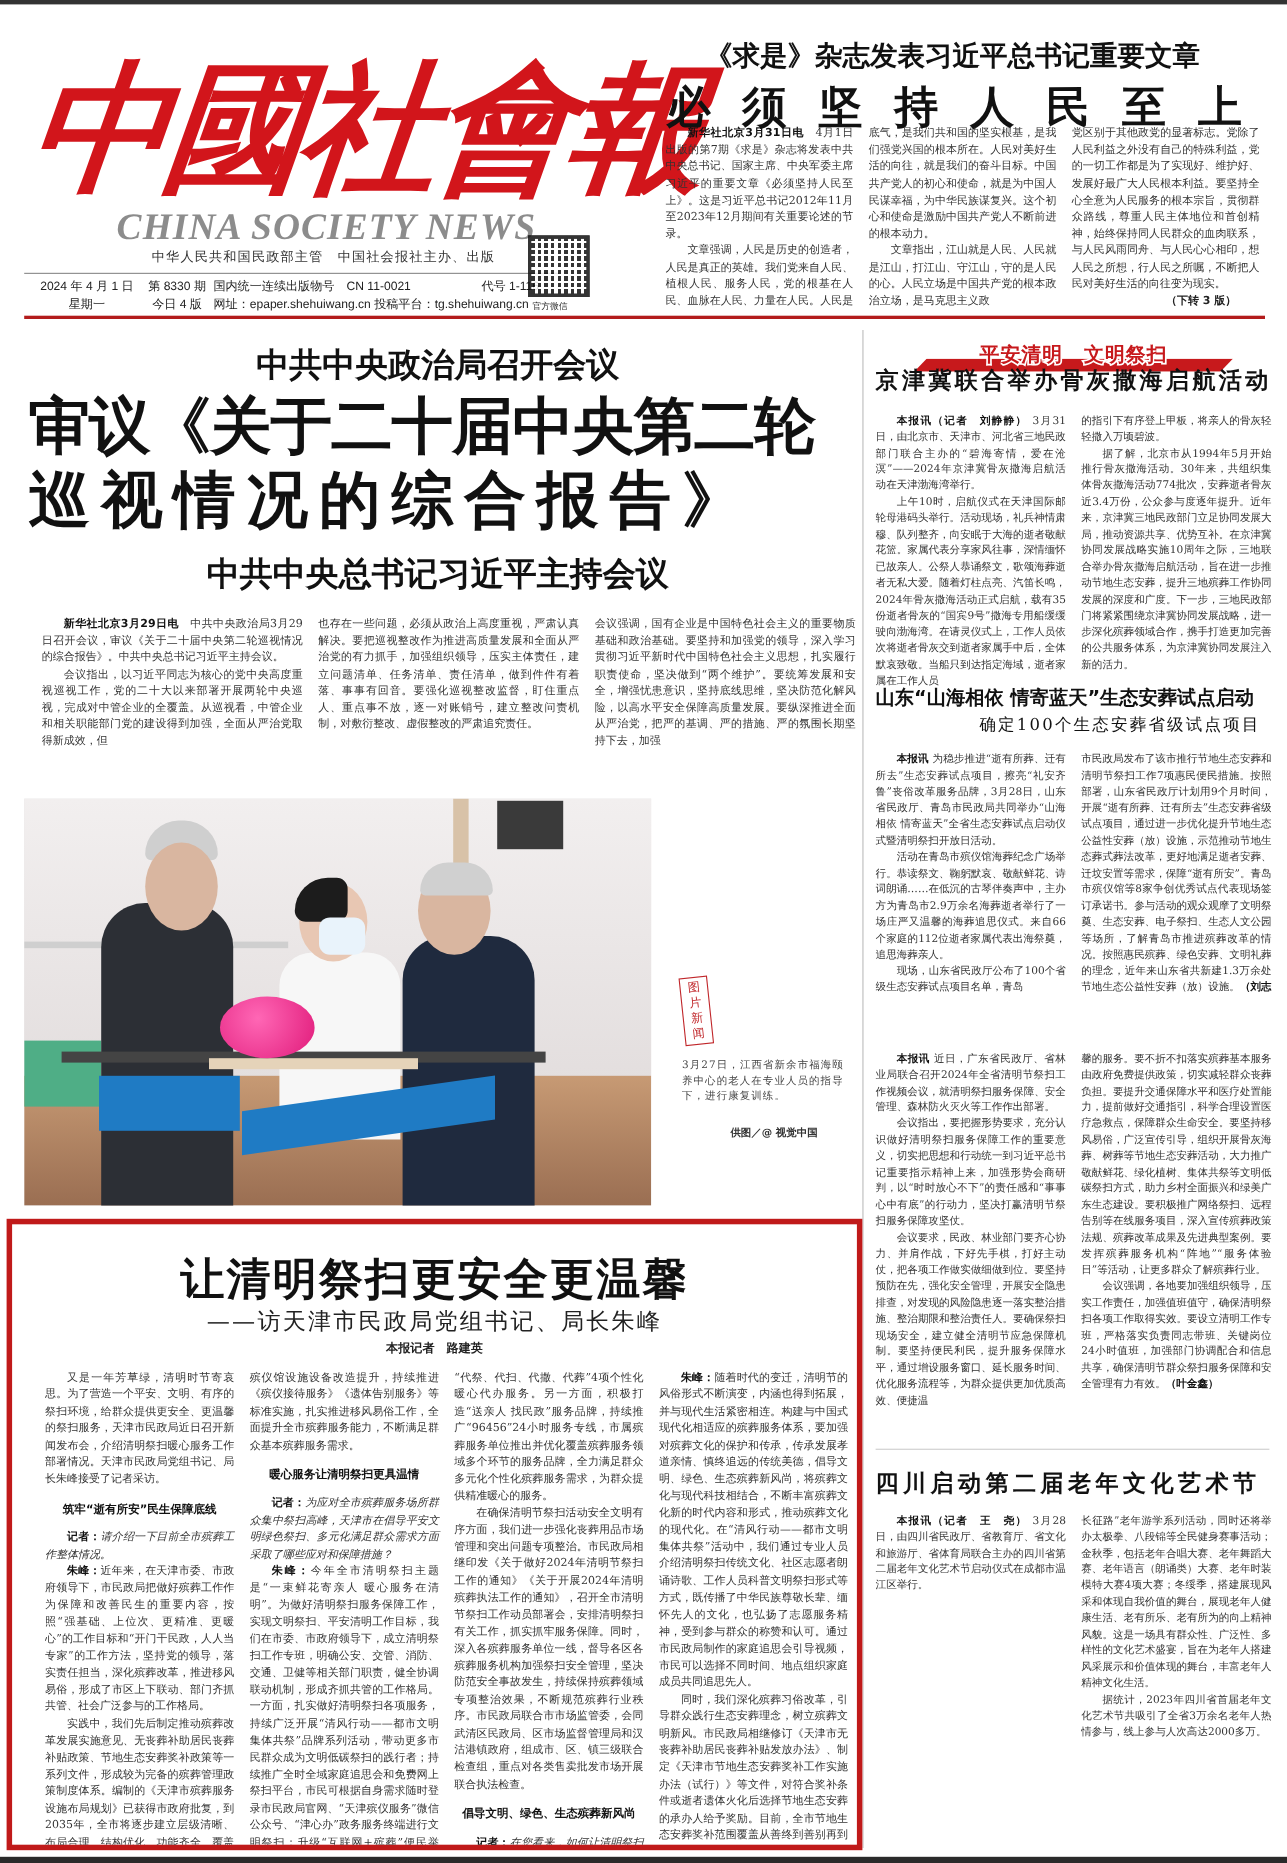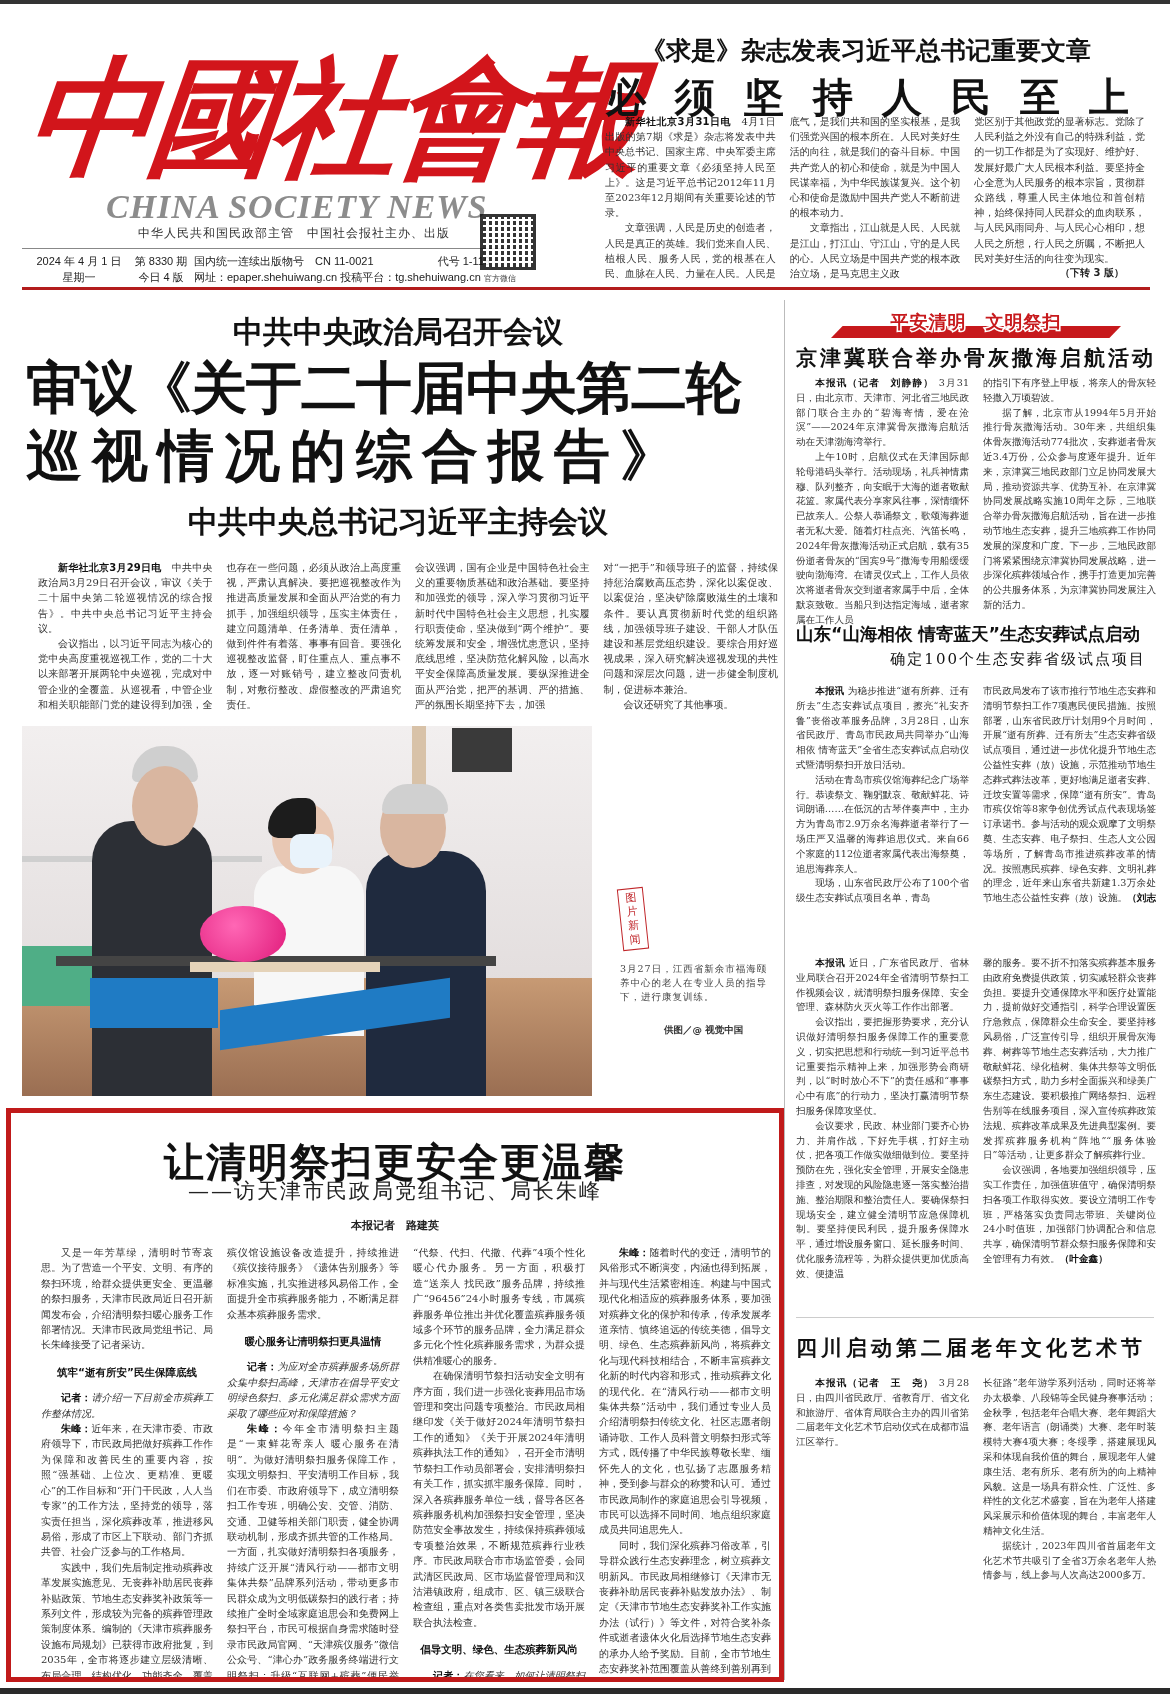--- a/index.html
+++ b/index.html
@@ -58,21 +58,21 @@
 .ph-table{position:absolute;left:168px;top:236px;width:190px;height:10px;background:#e5d3b9}
 .ph-frame{position:absolute;left:34px;top:230px;width:440px;height:10px;background:#444}
 .ph-belt1{position:absolute;left:68px;top:252px;width:128px;height:50px;background:#1f7bc4}
 .ph-belt2{position:absolute;left:198px;top:268px;width:230px;height:40px;background:#1f7bc4;transform:skewY(-8deg)}
 .ph-stripe{position:absolute;left:0;top:220px;width:70px;height:60px;background:#4fae86}
 .stamp{left:620px;top:888px;width:26px;font-size:11px;color:#c0262a;line-height:14px;text-align:center;font-family:"DejaVu Serif",serif;border:1px solid #c0262a;padding:2px;transform:rotate(-6deg)}
 .caption{left:620px;top:962px;width:150px;font-size:9.5px;line-height:14px;color:#444;letter-spacing:1px}
 .credit{left:664px;top:1024px;font-family:"DejaVu Sans",sans-serif;font-size:9.5px;font-weight:bold;color:#333}
 .interview{left:6px;top:1108px;width:778px;height:574px;border:5px solid #c01a1a;background:#fff}
 .iv-title{position:absolute;left:0;top:22px;width:100%;text-align:center;font-size:40px;font-weight:bold;color:#111;letter-spacing:2px}
-.iv-sub{position:absolute;left:0;top:64px;width:100%;text-align:center;font-size:21px;color:#222;letter-spacing:2px}
+.iv-sub{position:absolute;left:0;top:74px;width:100%;text-align:center;font-size:21px;color:#222;letter-spacing:2px}
 .iv-byline{position:absolute;left:0;top:105px;width:100%;text-align:center;font-family:"DejaVu Sans",sans-serif;font-size:11px;font-weight:bold;color:#222}
 .iv-body{position:absolute;left:30px;top:132px;width:730px;height:432px;overflow:hidden}
 .iv-body .col{font-size:10px;line-height:15.4px}
 .sec-head{font-family:"DejaVu Sans",sans-serif;font-weight:bold;font-size:10.5px;text-align:center;margin:12px 0 10px;color:#111;text-indent:0 !important}
 .q{font-style:italic;color:#333}
 .q b,.a b{font-family:"DejaVu Sans",sans-serif;font-style:normal;color:#111}
 .right-col{left:796px;top:300px;width:364px}
 .banner{position:absolute;left:35px;top:14px;width:290px;height:22px}
 .banner-bar{position:absolute;left:0;top:12px;width:290px;height:12px;background:#c7191c;clip-path:polygon(4% 0,100% 0,96% 100%,0 100%)}
 .banner-text{position:absolute;left:0;top:-4px;width:290px;text-align:center;font-family:"DejaVu Sans",sans-serif;font-size:18px;font-weight:bold;color:#c7191c;letter-spacing:1px;text-shadow:0 0 0 #fff;-webkit-text-stroke:3px #fff;paint-order:stroke fill}
@@ -135,24 +135,20 @@
 <div class="abs main-body cols">
   <div class="col">
       <p><b class="lead">新华社北京3月29日电</b>　中共中央政治局3月29日召开会议，审议《关于二十届中央第二轮巡视情况的综合报告》。中共中央总书记习近平主持会议。</p>
       <p>会议指出，以习近平同志为核心的党中央高度重视巡视工作，党的二十大以来部署开展两轮中央巡视，完成对中管企业的全覆盖。从巡视看，中管企业和相关职能部门党的建设得到加强，全面从严治党取得新成效，但</p>
     </div>
   <div class="col">
       <p class="noind">也存在一些问题，必须从政治上高度重视，严肃认真解决。要把巡视整改作为推进高质量发展和全面从严治党的有力抓手，加强组织领导，压实主体责任，建立问题清单、任务清单、责任清单，做到件件有着落、事事有回音。要强化巡视整改监督，盯住重点人、重点事不放，逐一对账销号，建立整改问责机制，对敷衍整改、虚假整改的严肃追究责任。</p>
     </div>
   <div class="col">
       <p class="noind">会议强调，国有企业是中国特色社会主义的重要物质基础和政治基础。要坚持和加强党的领导，深入学习贯彻习近平新时代中国特色社会主义思想，扎实履行职责使命，坚决做到“两个维护”。要统筹发展和安全，增强忧患意识，坚持底线思维，坚决防范化解风险，以高水平安全保障高质量发展。要纵深推进全面从严治党，把严的基调、严的措施、严的氛围长期坚持下去，加强</p>
-    </div>
-  <div class="col">
-      <p class="noind">对“一把手”和领导班子的监督，持续保持惩治腐败高压态势，深化以案促改、以案促治，坚决铲除腐败滋生的土壤和条件。要认真贯彻新时代党的组织路线，加强领导班子建设、干部人才队伍建设和基层党组织建设。要综合用好巡视成果，深入研究解决巡视发现的共性问题和深层次问题，进一步健全制度机制，促进标本兼治。</p>
-      <p>会议还研究了其他事项。</p>
     </div>
 </div>
 
 <div class="abs vline"></div>
 
 <div class="abs photo">
   <div class="ph-wall"></div>
   <div class="ph-floor"></div>
   <div class="ph-stripe"></div>
   <div class="ph-rail"></div>
@@ -208,21 +204,21 @@
     </div>
   </div>
 </div>
 
 <div class="abs right-col" style="height:1390px">
   <div class="banner">
     <div class="banner-bar"></div>
     <div class="banner-text">平安清明　文明祭扫</div>
   </div>
 
-  <div class="rh" style="top:44px;font-size:21px;letter-spacing:3px">京津冀联合举办骨灰撒海启航活动</div>
+  <div class="rh" style="top:32px;font-size:21px;letter-spacing:3px">京津冀联合举办骨灰撒海启航活动</div>
   <div class="rbody cols" style="top:76px;height:250px">
     <div class="col">
         <p><b class="lead">本报讯（记者　刘静静） </b>3月31日，由北京市、天津市、河北省三地民政部门联合主办的“碧海寄情，爱在沧溟”——2024年京津冀骨灰撒海启航活动在天津渤海湾举行。</p>
         <p>上午10时，启航仪式在天津国际邮轮母港码头举行。活动现场，礼兵神情肃穆、队列整齐，向安眠于大海的逝者敬献花篮。家属代表分享家风往事，深情缅怀已故亲人。公祭人恭诵祭文，歌颂海葬逝者无私大爱。随着灯柱点亮、汽笛长鸣，2024年骨灰撒海活动正式启航，载有35份逝者骨灰的“国宾9号”撒海专用船缓缓驶向渤海湾。在请灵仪式上，工作人员依次将逝者骨灰交到逝者家属手中后，全体默哀致敬。当船只到达指定海域，逝者家属在工作人员</p>
       </div>
     <div class="col">
         <p class="noind">的指引下有序登上甲板，将亲人的骨灰轻轻撒入万顷碧波。</p>
         <p>据了解，北京市从1994年5月开始推行骨灰撒海活动。30年来，共组织集体骨灰撒海活动774批次，安葬逝者骨灰近3.4万份，公众参与度逐年提升。近年来，京津冀三地民政部门立足协同发展大局，推动资源共享、优势互补。在京津冀协同发展战略实施10周年之际，三地联合举办骨灰撒海启航活动，旨在进一步推动节地生态安葬，提升三地殡葬工作协同发展的深度和广度。下一步，三地民政部门将紧紧围绕京津冀协同发展战略，进一步深化殡葬领域合作，携手打造更加完善的公共服务体系，为京津冀协同发展注入新的活力。</p>
       </div>
   </div>

